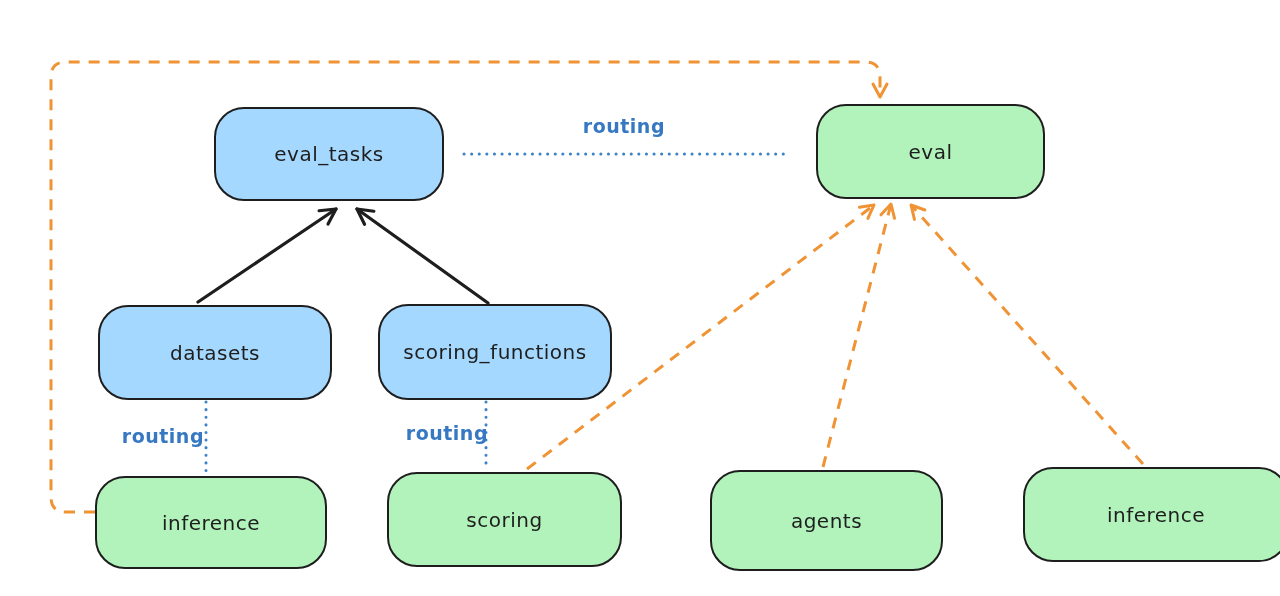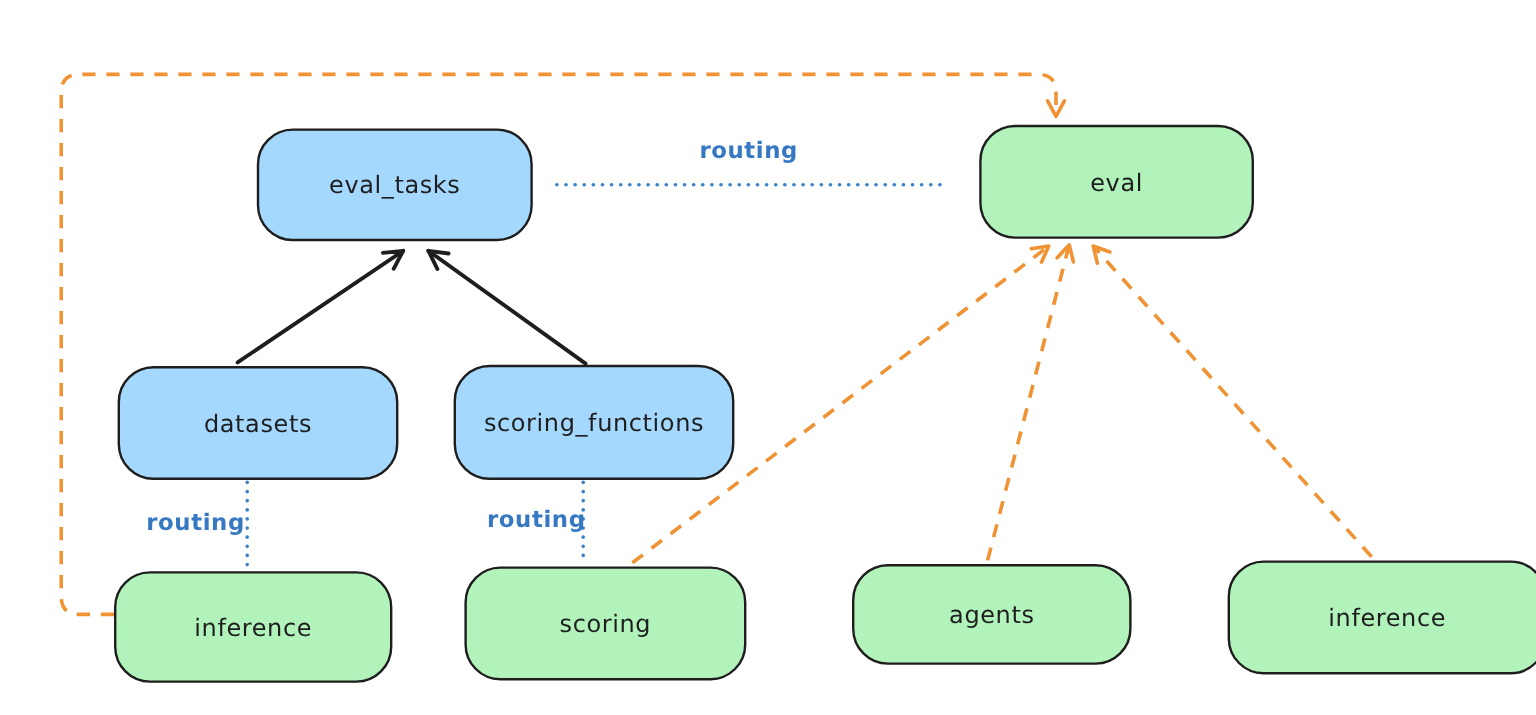--- a/index.html
+++ b/index.html
@@ -93,21 +93,21 @@
   </div>
 
   <div class="node green" style="left:95px; top:476px; width:232px; height:93px;">
     <span>inference</span>
   </div>
 
   <div class="node green" style="left:387px; top:472px; width:235px; height:95px;text-align:right;">
     <span>scoring</span>
   </div>
 
-  <div class="node green" style="left:710px; top:470px; width:233px; height:84px;">
+  <div class="node green" style="left:710px; top:470px; width:233px; height:101px;">
     <span>agents</span>
   </div>
 
   <div class="node green" style="left:1023px; top:467px; width:266px; height:95px;">
     <span>inference</span>
   </div>
 
   <div class="edge-label" style="left:570px; top:115px; width:95px;">routing</div>
 
   <div class="edge-label" style="left:108px; top:425px; width:96px;">routing</div>

